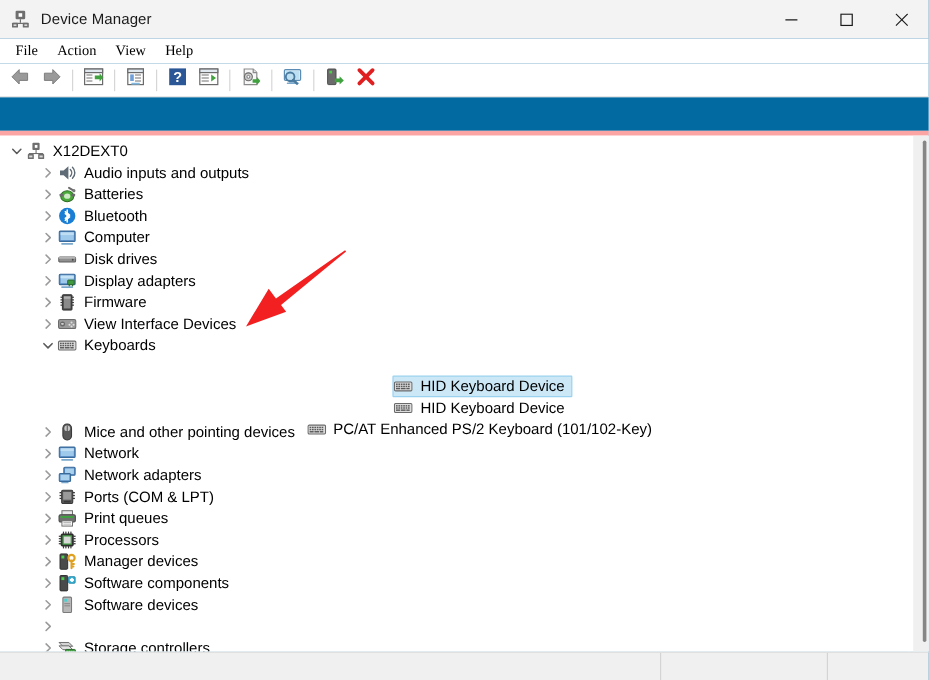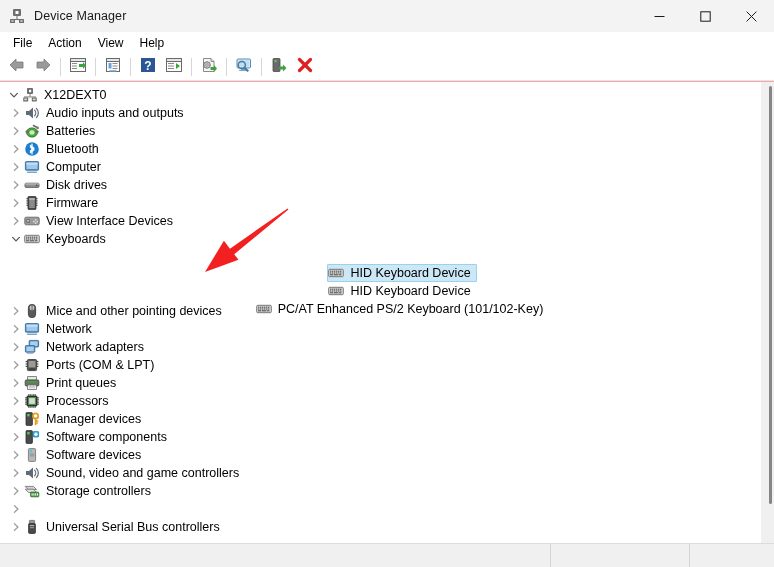--- a/index.html
+++ b/index.html
@@ -57,20 +57,21 @@
   .win-btn svg { stroke: #1a1a1a; stroke-width: 1; fill: none; }
 
   
   .menubar {
     height: 21px;
     min-height: 21px;
     background: #ffffff;
     display: flex;
     align-items: center;
     padding-left: 5px;
+    font-family: Liberation Serif, serif;
   }
   .menu-item {
     font-size: 12px;
     color: #000000;
     padding: 2px 8px;
     cursor: default;
     white-space: nowrap;
   }
 
   
@@ -94,23 +95,24 @@
     width: 1px; height: 18px;
     background: #d6d6d6;
     margin: 0 4px;
   }
 
   
   .content {
     flex: 1;
     display: flex;
     background: #ffffff;
-    border-top: 1px solid #fca5a5;
+    border-top: 4px solid #fca5a5;
     position: relative;
     overflow: hidden;
+    margin-top: 28px;
   }
   .tree-pane {
     flex: 1;
     position: relative;
     overflow: hidden;
     padding-top: 4px;
     background: #ffffff;
   }
   .scroll-outer {
     width: 17px;
@@ -174,21 +176,21 @@
     display: flex;
     align-items: center;
     height: 18px;
     padding-right: 5px;
     border: 1px solid transparent;
     margin-left: -1px;
   }
 
   
   .lvl0 { padding-left: 6px; }
-  .lvl1 { padding-left: 8px; }
+  .lvl1 { padding-left: 32px; }
   .lvl2 { padding-left: 48px; flex-direction: column; }
 
   
   .statusbar {
     height: 24px;
     min-height: 24px;
     background: #f0f0f0;
     border-top: 1px solid #dcdcdc;
     display: flex;
     align-items: stretch;
@@ -491,20 +493,41 @@
           </div>
           <div class="hl">
             <div class="row-icon">
               <svg width="16" height="16" viewBox="0 0 16 16">
       <rect x="1" y="6.2" width="14" height="4.2" rx="1" fill="#8f8f8f" stroke="#5f5f5f" stroke-width="0.9"></rect>
       <rect x="1" y="6.2" width="14" height="1.5" rx="0.7" fill="#b5b5b5"></rect>
       <circle cx="12.6" cy="8.4" r="0.8" fill="#4a4a4a"></circle>
     </svg>
             </div>
             <span class="row-label">Disk drives</span>
+          </div>
+        </div>
+        <div class="row lvl1">
+          <div class="twisty">
+            <svg width="10" height="10" viewBox="0 0 10 10">
+              <polyline points="3.4,1.6 6.9,5 3.4,8.4" fill="none" stroke="#9a9a9a" stroke-width="1.3" stroke-linecap="round" stroke-linejoin="round"></polyline>
+            </svg>
+          </div>
+          <div class="hl">
+            <div class="row-icon">
+              <svg width="16" height="16" viewBox="0 0 16 16">
+      <rect x="1.4" y="2.6" width="13.2" height="8.6" rx="0.8" fill="#5b8ec4" stroke="#3a6a9a" stroke-width="0.9"></rect>
+      <rect x="2.5" y="3.6" width="11" height="6.4" fill="#9ec9ea"></rect>
+      <rect x="2.5" y="3.6" width="11" height="2.3" fill="#c6e2f5"></rect>
+      <rect x="3" y="12.6" width="10" height="1.3" rx="0.6" fill="#7aa8cc"></rect>
+      <rect x="8.4" y="7.4" width="5.4" height="3.8" rx="0.5" fill="#3f9a3f" stroke="#2a6a2a" stroke-width="0.8"></rect>
+      <rect x="9.3" y="11.2" width="0.9" height="1.4" fill="#2a6a2a"></rect>
+      <rect x="12" y="11.2" width="0.9" height="1.4" fill="#2a6a2a"></rect>
+    </svg>
+            </div>
+            <span class="row-label">Display adapters</span>
           </div>
         </div>
         <div class="row lvl1">
           <div class="twisty">
             <svg width="10" height="10" viewBox="0 0 10 10">
               <polyline points="3.4,1.6 6.9,5 3.4,8.4" fill="none" stroke="#9a9a9a" stroke-width="1.3" stroke-linecap="round" stroke-linejoin="round"></polyline>
             </svg>
           </div>
           <div class="hl">
             <div class="row-icon">
@@ -854,30 +877,20 @@
             </div>
             <span class="row-label">Software devices</span>
           </div>
         </div>
         <div class="row lvl1">
           <div class="twisty">
             <svg width="10" height="10" viewBox="0 0 10 10">
               <polyline points="3.4,1.6 6.9,5 3.4,8.4" fill="none" stroke="#9a9a9a" stroke-width="1.3" stroke-linecap="round" stroke-linejoin="round"></polyline>
             </svg>
           </div>
-          <div class="hl">
-            <div class="row-icon">
-              <svg width="16" height="16" viewBox="0 0 16 16">
-      <path d="M2 6 L5 6 L9 2.5 L9 13.5 L5 10 L2 10 Z" fill="#5f6b76"></path>
-      <path d="M10.6 5.2 A4 4 0 0 1 10.6 10.8" fill="none" stroke="#5f6b76" stroke-width="1.2" stroke-linecap="round"></path>
-      <path d="M12.4 3.4 A6.4 6.4 0 0 1 12.4 12.6" fill="none" stroke="#5f6b76" stroke-width="1.2" stroke-linecap="round"></path>
-    </svg>
-            </div>
-            <span class="row-label">Sound, video and game controllers</span>
-          </div>
         </div>
         <div class="row lvl1">
           <div class="twisty">
             <svg width="10" height="10" viewBox="0 0 10 10">
               <polyline points="3.4,1.6 6.9,5 3.4,8.4" fill="none" stroke="#9a9a9a" stroke-width="1.3" stroke-linecap="round" stroke-linejoin="round"></polyline>
             </svg>
           </div>
           <div class="hl">
             <div class="row-icon">
               <svg width="16" height="16" viewBox="0 0 16 16">

